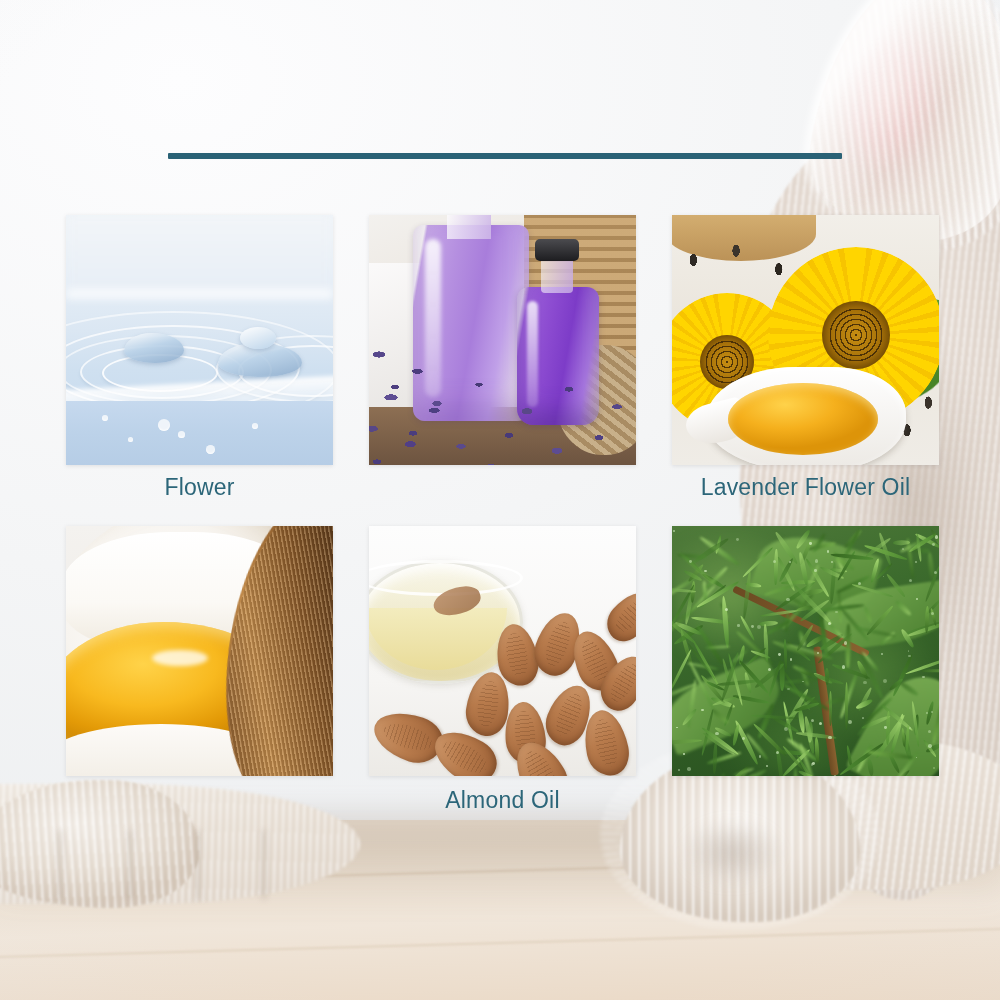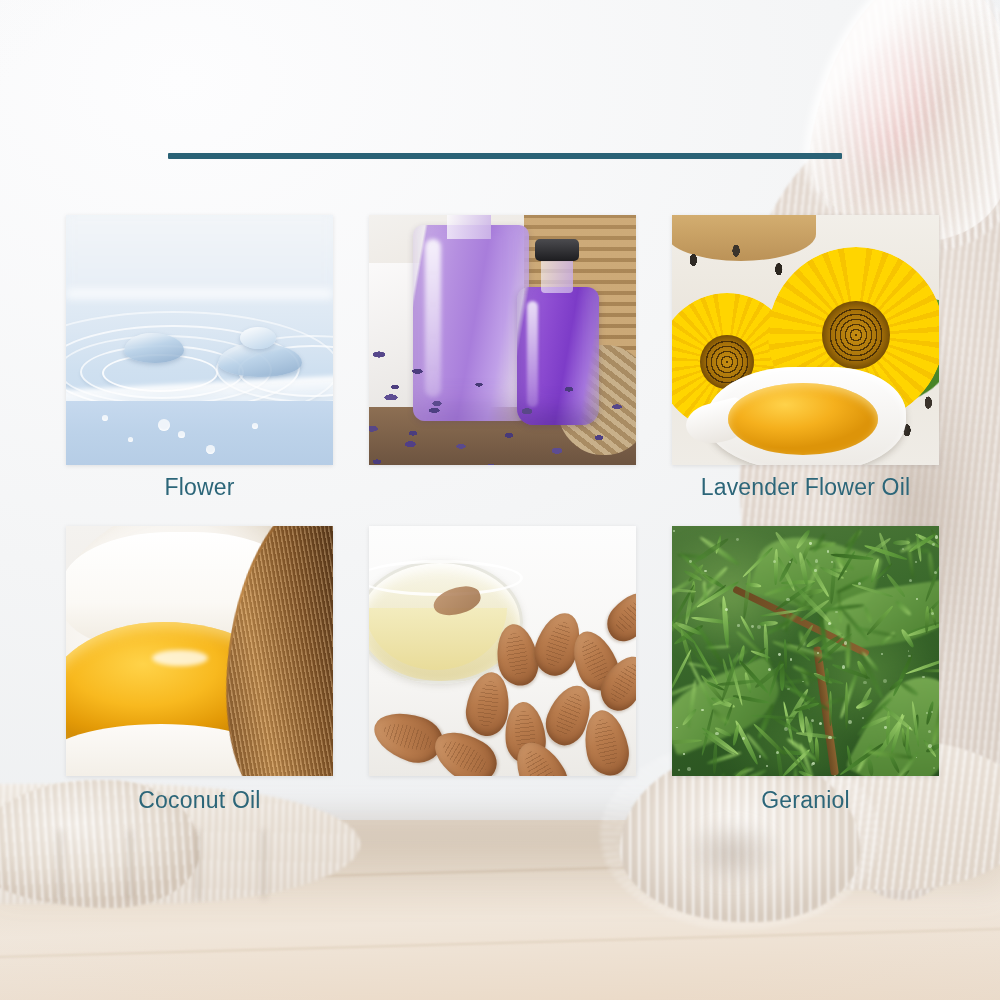--- a/index.html
+++ b/index.html
@@ -595,21 +595,20 @@
         <div class="cc-bg"></div>
         <div class="cc-shell"></div>
         <div class="cc-flesh"></div>
         <div class="cc-oil"></div>
         <div class="cc-oil-gloss"></div>
         <div class="cc-oil-drip"></div>
         <div class="cc-bottom"></div>
         <div class="cc-husk"></div>
         <div class="cc-husk-fiber"></div>
       </div>
-      <div class="caption">Coconut Oil</div>
     </div>
 
     <div class="cell r2">
       <div class="thumb">
         <div class="al-bg"></div>
         <div class="al-bowl"></div>
         <div class="al-bowl-oil"></div>
         <div class="al-bowl-rim"></div>
         <div class="al-in-nut"></div>
         <div class="nut n12"></div>
@@ -618,20 +617,21 @@
         <div class="nut n3"></div>
         <div class="nut n4"></div>
         <div class="nut n5"></div>
         <div class="nut n6"></div>
         <div class="nut n7"></div>
         <div class="nut n8"></div>
         <div class="nut n9"></div>
         <div class="nut n10"></div>
         <div class="nut n11"></div>
       </div>
+      <div class="caption">Almond Oil</div>
     </div>
 
     <div class="cell r2">
       <div class="thumb">
         <div class="rs-bg"></div>
         <div class="rs-blur"></div>
         <div class="rs-leaf rs-l1"></div>
         <div class="rs-leaf rs-l2"></div>
         <div class="rs-leaf rs-l3"></div>
         <div class="rs-leaf rs-l4"></div>
@@ -929,19 +929,18 @@
             <div class="rs-sparkle" style="left: 52.7px; top: 81.6px; width: 3.5px; height: 3.5px; opacity: 0.81;"></div>
             <div class="rs-sparkle" style="left: 117.3px; top: 35.3px; width: 1.9px; height: 1.9px; opacity: 0.66;"></div>
             <div class="rs-sparkle" style="left: 230.3px; top: 22px; width: 2.1px; height: 2.1px; opacity: 0.43;"></div>
             <div class="rs-sparkle" style="left: 249.8px; top: 149.6px; width: 2.8px; height: 2.8px; opacity: 0.58;"></div>
             <div class="rs-sparkle" style="left: 261.6px; top: 44.7px; width: 3px; height: 3px; opacity: 0.58;"></div>
             <div class="rs-sparkle" style="left: 15.3px; top: 241.2px; width: 3.4px; height: 3.4px; opacity: 0.47;"></div>
             <div class="rs-sparkle" style="left: 140.3px; top: 236.1px; width: 2.8px; height: 2.8px; opacity: 0.84;"></div>
             <div class="rs-sparkle" style="left: 69.7px; top: 211.4px; width: 2.9px; height: 2.9px; opacity: 0.59;"></div>
           </div>
       </div>
-      <div class="caption">Geraniol</div>
     </div>
 
   </div>
 
   <div class="vignette"></div>
 </div>
 
 </body></html>

